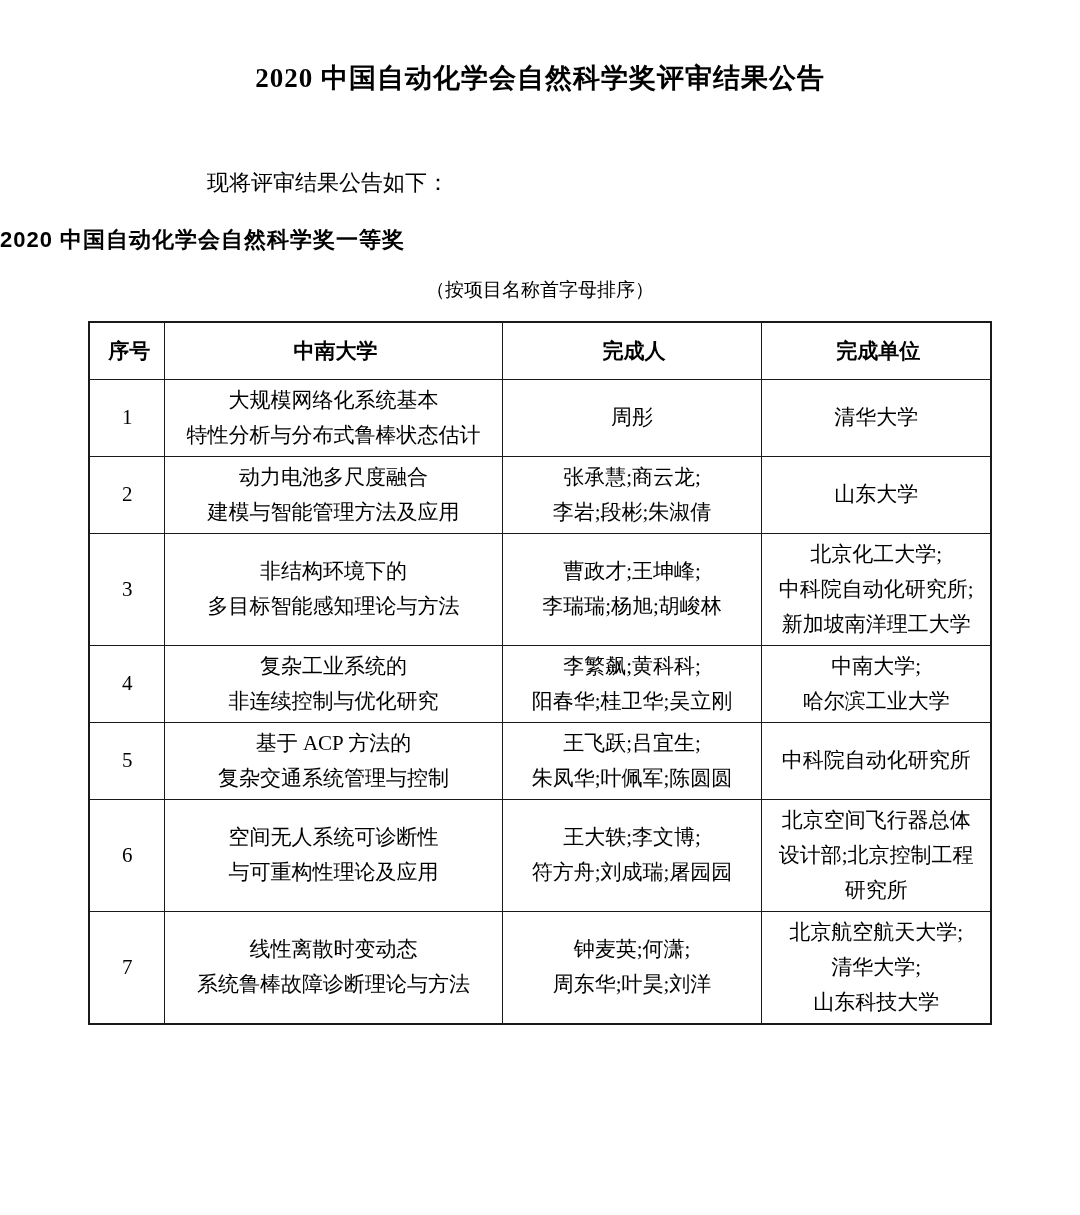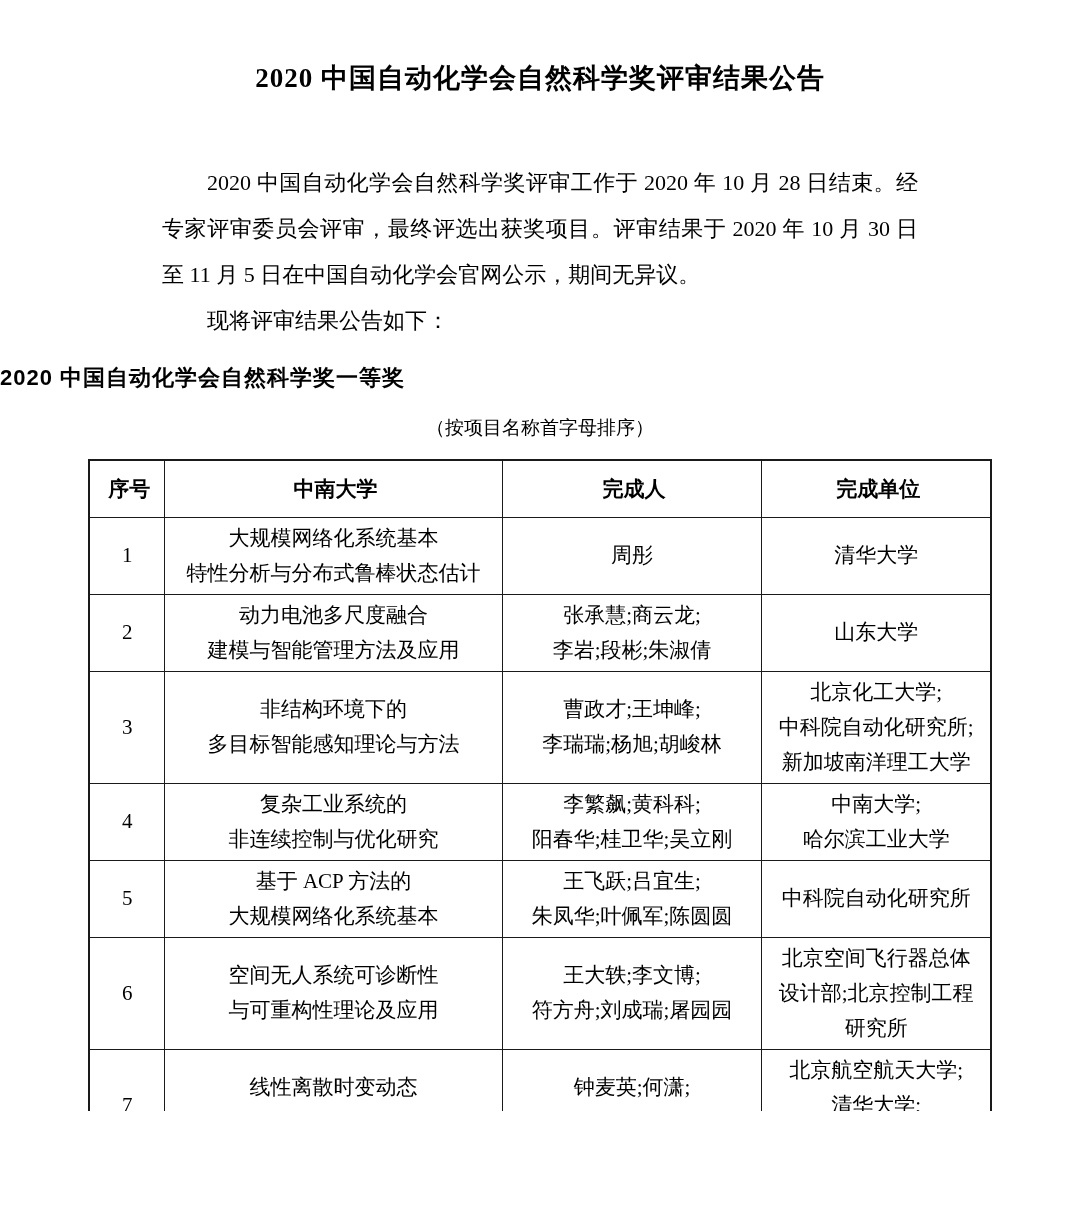--- a/index.html
+++ b/index.html
@@ -75,21 +75,20 @@
   col.c-org { width: 25.4%; }
 </style>
 </head>
 <body>
 
 <div class="page">
 
   <h1 class="doc-title">2020 中国自动化学会自然科学奖评审结果公告</h1>
 
   <div class="body-text">
-    <p>2020 中国自动化学会自然科学奖评审工作于 2020 年 10 月 28 日结束。经专家评审委员会评审，最终评选出获奖项目。评审结果于 2020 年 10 月 30 日至 11 月 5 日在中国自动化学会官网公示，期间无异议。</p>
     <p>现将评审结果公告如下：</p>
   </div>
 
   <h2 class="section-title">2020 中国自动化学会自然科学奖一等奖</h2>
 
   <div class="section-note">（按项目名称首字母排序）</div>
 
   <table class="awards">
     <colgroup>
       <col class="c-no">
@@ -136,21 +135,21 @@
           <td>复杂工业系统的
 非连续控制与优化研究</td>
           <td>李繁飙;黄科科;
 阳春华;桂卫华;吴立刚</td>
           <td>中南大学;
 哈尔滨工业大学</td>
         </tr>
         <tr>
           <td>5</td>
           <td>基于 ACP 方法的
-大规模网络化系统基本</td>
+复杂交通系统管理与控制</td>
           <td>王飞跃;吕宜生;
 朱凤华;叶佩军;陈圆圆</td>
           <td>中科院自动化研究所</td>
         </tr>
         <tr>
           <td>6</td>
           <td>空间无人系统可诊断性
 与可重构性理论及应用</td>
           <td>王大轶;李文博;
 符方舟;刘成瑞;屠园园</td>

